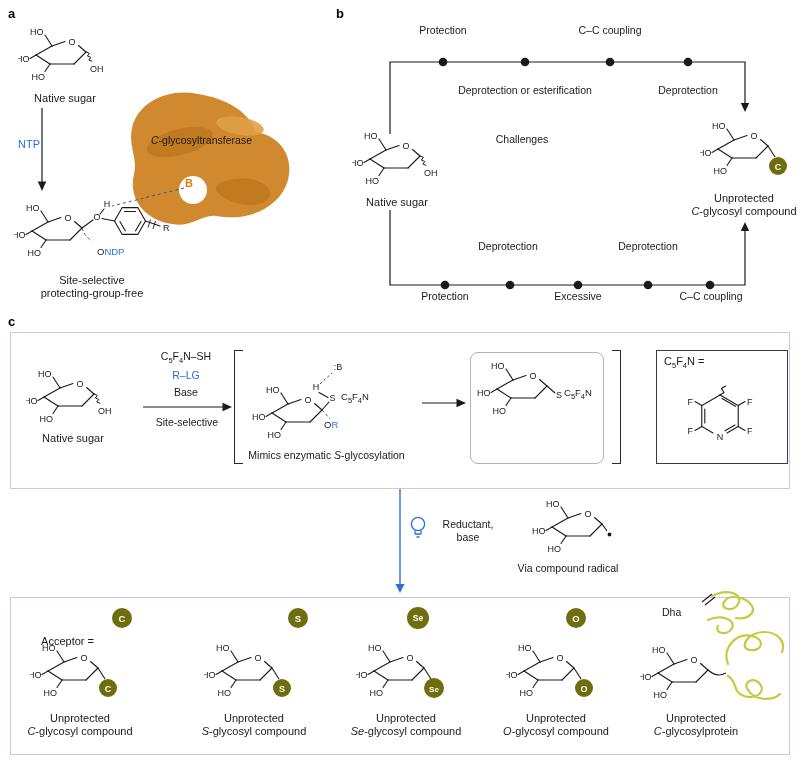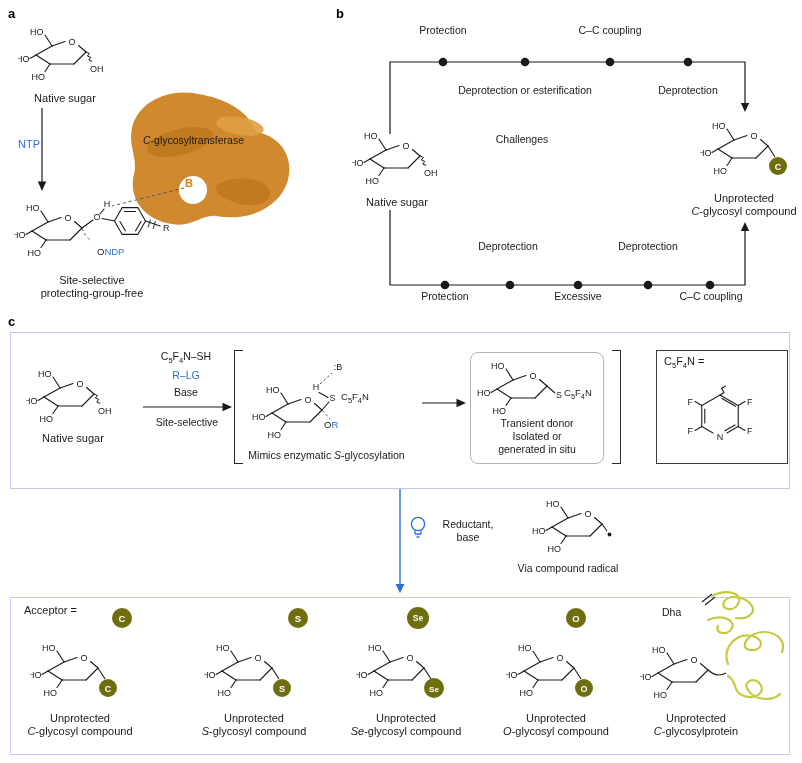--- a/index.html
+++ b/index.html
@@ -71,21 +71,21 @@
     <polygon points="8,85 3.8,75.5 12.2,75.5" fill="#1a1a1a"></polygon>
   </svg>
 
   <svg class="abs" style="left:98px;top:88px" width="207" height="148">
     <path d="M100,6 C70,0 40,14 34,40 C30,58 40,70 36,86 C30,110 46,132 74,136 C94,140 104,126 118,128 C150,134 182,120 190,92 C196,68 182,48 158,44 C150,22 126,10 100,6 Z" fill="#d1892f"></path>
     <ellipse cx="82" cy="54" rx="34" ry="13" transform="rotate(-14 82 54)" fill="#b9731a" opacity="0.7"></ellipse>
     <path d="M120,96 C140,86 168,90 172,104 C174,114 158,120 142,116 C128,112 112,104 120,96 Z" fill="#b9731a" opacity="0.7"></path>
     <ellipse cx="142" cy="38" rx="24" ry="9" transform="rotate(10 142 38)" fill="#dfa045" opacity="0.9"></ellipse>
     <circle cx="95" cy="102" r="14" fill="#ffffff"></circle>
   </svg>
-  <div class="lbl sm" style="left:126px;top:134px;width:135px"><i>C</i><span>-glycosyltransferase</span></div>
+  <div class="lbl sm" style="left:134px;top:134px;width:135px"><i>C</i><span>-glycosyltransferase</span></div>
 
   <span class="abs orange b" style="left:185px;top:177px;font-size:11px">B</span>
   <svg class="abs" style="left:106px;top:186px" width="84" height="24">
     <line x1="78" y1="2" x2="6" y2="20" stroke="#555" stroke-width="1" stroke-dasharray="3,3"></line>
   </svg>
 
   <svg class="abs" style="left:14px;top:190px" width="200" height="82">
     <use href="#glc" x="0" y="10"></use>
     <g stroke="#1a1a1a" stroke-width="1.1" fill="none" stroke-linecap="round">
       <path d="M68,38 L79,30"></path>
@@ -211,25 +211,20 @@
     <polygon points="46,7 36.5,2.8 36.5,11.2" fill="#1a1a1a"></polygon>
   </svg>
 
   <div class="roundbox" style="left:470px;top:352px;width:134px;height:112px"></div>
   <svg class="abs" style="left:477px;top:358px" width="124" height="58">
     <use href="#glc" x="2" y="0"></use>
     <path d="M70,28 L78,35" stroke="#1a1a1a" stroke-width="1.1" fill="none"></path>
     <text x="82" y="39.5" text-anchor="middle" font-size="9" fill="#1a1a1a">S</text>
   </svg>
   <span class="abs xs formula" style="left:564px;top:387px"><span>C</span><sub>5</sub><span>F</span><sub>4</sub><span>N</span></span>
-  <div class="lbl sm" style="left:472px;top:417px;width:130px">
-    <div>Transient donor</div>
-    <div>Isolated or</div>
-    <div>generated in situ</div>
-  </div>
 
   <div class="bracketR" style="left:612px;top:350px;height:114px"></div>
 
   <div class="sqbox" style="left:656px;top:350px;width:132px;height:114px"></div>
   <span class="abs formula" style="left:664px;top:355px;font-size:11px"><span>C</span><sub>5</sub><span>F</span><sub>4</sub><span>N</span><span> =</span></span>
   <svg class="abs" style="left:672px;top:372px" width="100" height="88">
     <g stroke="#1a1a1a" stroke-width="1.1" fill="none" stroke-linecap="round">
       <path d="M48,23 L66.2,33.5 L66.2,54.5 L55,61"></path>
       <path d="M41,61 L29.8,54.5 L29.8,33.5 L48,23"></path>
       <path d="M50,26.5 L63.5,34.3"></path>
@@ -263,21 +258,21 @@
     <div>base</div>
   </div>
   <svg class="abs" style="left:532px;top:496px" width="100" height="62">
     <use href="#glc" x="2" y="0"></use>
     <path d="M70,28 L75,35" stroke="#1a1a1a" stroke-width="1.1" fill="none"></path>
     <circle cx="77.5" cy="38.5" r="1.9" fill="#1a1a1a"></circle>
   </svg>
   <div class="lbl sm" style="left:498px;top:562px;width:140px">Via compound radical</div>
 
   <div class="panelbox" style="left:10px;top:597px;width:780px;height:158px"></div>
-  <div class="lbl" style="left:24px;top:604px;width:70px;text-align:left">Acceptor =</div>
+  <div class="lbl" style="left:24px;top:635px;width:70px;text-align:right">Acceptor =</div>
 
   <div class="chip" style="left:112px;top:608px">C</div>
   <div class="chip" style="left:288px;top:608px">S</div>
   <div class="chip" style="left:407px;top:607px;width:22px;height:22px;font-size:8.5px">Se</div>
   <div class="chip" style="left:566px;top:608px">O</div>
   <span class="abs sm" style="left:662px;top:606px">Dha</span>
   <svg class="abs" style="left:688px;top:586px" width="92" height="58">
     <g stroke="#1a1a1a" stroke-width="1.1" fill="none">
       <path d="M14,16 L24,8 M17,19 L27,11"></path>
     </g>

